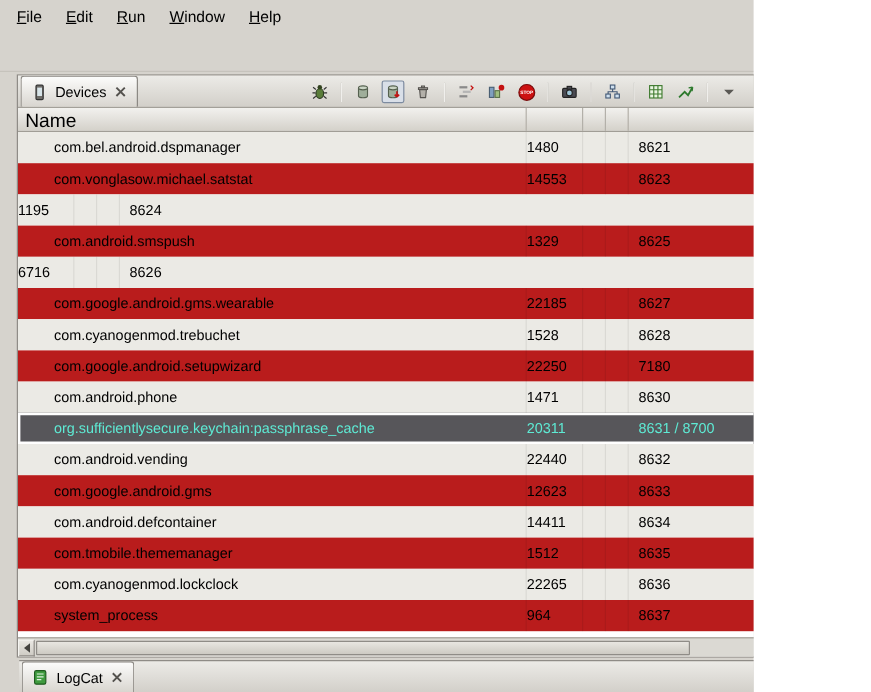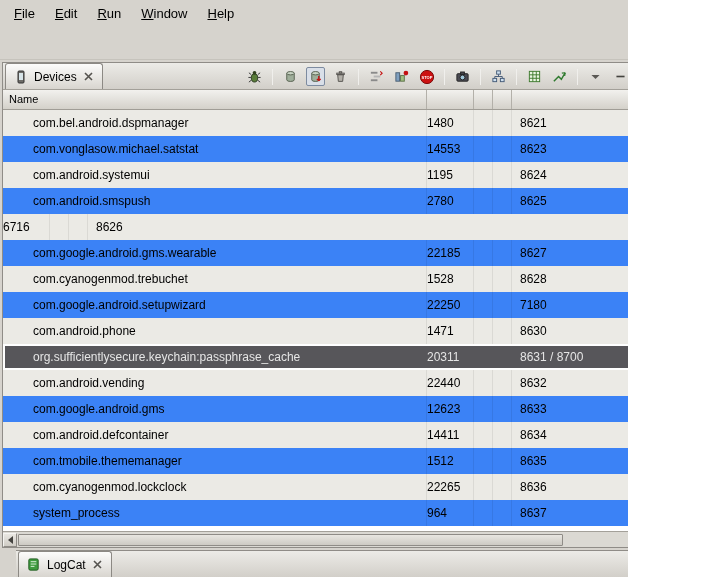--- a/index.html
+++ b/index.html
@@ -7,49 +7,49 @@
   body { font-family:"Liberation Sans", sans-serif; }
   .window { position:relative; width:628px; height:577px; background:#d6d3cd; color:#000; overflow:hidden; font-size:12px; }
 
   
   .menubar { display:flex; align-items:center; height:26px; padding-left:4px; }
   .menu-item { display:inline-block; padding:4px 10px; font-size:13px; cursor:default; }
   .menu-item::first-letter { text-decoration:underline; }
   .main-toolbar { height:34px; border-bottom:1px solid #c6c3bc; }
 
   
-  .left-panel { position:absolute; left:2px; top:62px; width:660px; height:486px; border:1px solid #8f8c87; background:#d6d3cd; }
+  .left-panel { position:absolute; left:14px; top:62px; width:660px; height:486px; border:1px solid #8f8c87; background:#d6d3cd; }
   .right-panel { position:absolute; left:668px; top:62px; width:59px; height:486px; border:1px solid #8f8c87; border-right:none; overflow:hidden; background:#d6d3cd; }
 
   .panel-tabbar { position:relative; height:27px; background:linear-gradient(#ecebe7,#d2cfc9); border-bottom:1px solid #a3a099; display:flex; align-items:flex-end; }
   .tab { display:flex; align-items:center; gap:5px; height:26px; margin-left:2px; padding:0 7px; background:linear-gradient(#fcfcfb,#d8d5cf); border:1px solid #8c8984; border-bottom:none; border-radius:3px 3px 0 0; white-space:nowrap; font-size:12px; }
   .ticon16 { width:16px; height:16px; display:inline-flex; }
   .closex { width:13px; height:13px; display:inline-flex; cursor:default; }
 
   
   .panel-toolbar { position:absolute; right:6px; top:4px; display:flex; align-items:center; gap:6px; }
   .icon-btn { width:19px; height:19px; display:flex; align-items:center; justify-content:center; border:1px solid transparent; }
   .icon-btn.pressed { background:#d9dfe8; border:1px solid #7d8ba0; border-radius:2px; }
   .sep { width:1px; height:16px; background:#a8a5a0; border-right:1px solid #f0efec; margin:0 2px; }
 
   
   .table-wrap { position:absolute; top:27px; left:0; right:0; bottom:0; background:#fff; }
   .thead { position:absolute; top:0; left:0; right:15px; height:20px; display:flex; background:linear-gradient(#f2f1ee,#d4d1ca); border-bottom:1px solid #a09d96; }
-  .th { border-right:1px solid #b3b0a9; padding:3px 6px 0 6px; font-size:11px; }
+  .th { border-right:1px solid #b3b0a9; padding:3px 6px 0 6px; font-size:16px; }
   .c-name { width:424px; } .c-pid { width:47px; } .c-e1 { width:19px; } .c-e2 { width:19px; } .c-port { flex:1; border-right:none; }
   .tbody { position:absolute; top:20px; left:0; right:15px; bottom:16px; overflow:hidden; background:#fff; }
   .row { display:flex; height:26px; line-height:26px; }
   .row.even { background:#ebeae5; }
-  .row.odd  { background:#3b82f6; }
+  .row.odd  { background:#b91c1c; }
   .cell { overflow:hidden; white-space:nowrap; }
   .cell.c-name { padding-left:30px; border-right:1px solid rgba(0,0,0,0.07); }
   .cell.c-pid  { padding-right:6px; border-right:1px solid rgba(0,0,0,0.07); }
   .cell.c-e1, .cell.c-e2 { border-right:1px solid rgba(0,0,0,0.07); }
   .cell.c-port { padding-left:8px; }
-  .row.selected { background:#57565a; color:#e5e5e5; box-shadow:inset 0 0 0 2px #ffffff; }
+  .row.selected { background:#57565a; color:#5eead4; box-shadow:inset 0 0 0 2px #ffffff; }
   .row.selected .cell { border-right-color:transparent; }
 
   
   .vscroll { position:absolute; top:0; right:0; width:15px; bottom:16px; background:#dbd9d3; border-left:1px solid #a3a099; }
   .hscroll { position:absolute; left:0; right:15px; bottom:0; height:16px; background:#dbd9d3; border-top:1px solid #a3a099; }
   .corner { position:absolute; right:0; bottom:0; width:15px; height:16px; background:#d6d3cd; }
   .sbtn { position:absolute; width:14px; height:14px; background:linear-gradient(#e9e7e2,#cfccc5); border:1px solid; border-color:#f5f4f1 #8f8c87 #8f8c87 #f5f4f1; display:flex; align-items:center; justify-content:center; }
   .sbtn.top { top:0; left:0; } .sbtn.bottom { bottom:0; left:0; }
   .sbtn.left { left:0; top:1px; } .sbtn.right { right:0; top:1px; }
   .vthumb { position:absolute; top:15px; left:1px; width:12px; height:350px; background:linear-gradient(90deg,#e8e6e1,#cdcac3); border:1px solid #8f8c87; border-radius:1px; }
@@ -218,29 +218,28 @@
     <div class="cell c-port">8621</div>
   </div>
           <div class="row odd">
     <div class="cell c-name">com.vonglasow.michael.satstat</div>
     <div class="cell c-pid">14553</div>
     <div class="cell c-e1"></div>
     <div class="cell c-e2"></div>
     <div class="cell c-port">8623</div>
   </div>
           <div class="row even">
-    <div class="cell c-name">com.android.systemui</div>
     <div class="cell c-pid">1195</div>
     <div class="cell c-e1"></div>
     <div class="cell c-e2"></div>
     <div class="cell c-port">8624</div>
   </div>
           <div class="row odd">
     <div class="cell c-name">com.android.smspush</div>
-    <div class="cell c-pid">2780</div>
+    <div class="cell c-pid">1329</div>
     <div class="cell c-e1"></div>
     <div class="cell c-e2"></div>
     <div class="cell c-port">8625</div>
   </div>
           <div class="row even">
     <div class="cell c-pid">6716</div>
     <div class="cell c-e1"></div>
     <div class="cell c-e2"></div>
     <div class="cell c-port">8626</div>
   </div>

